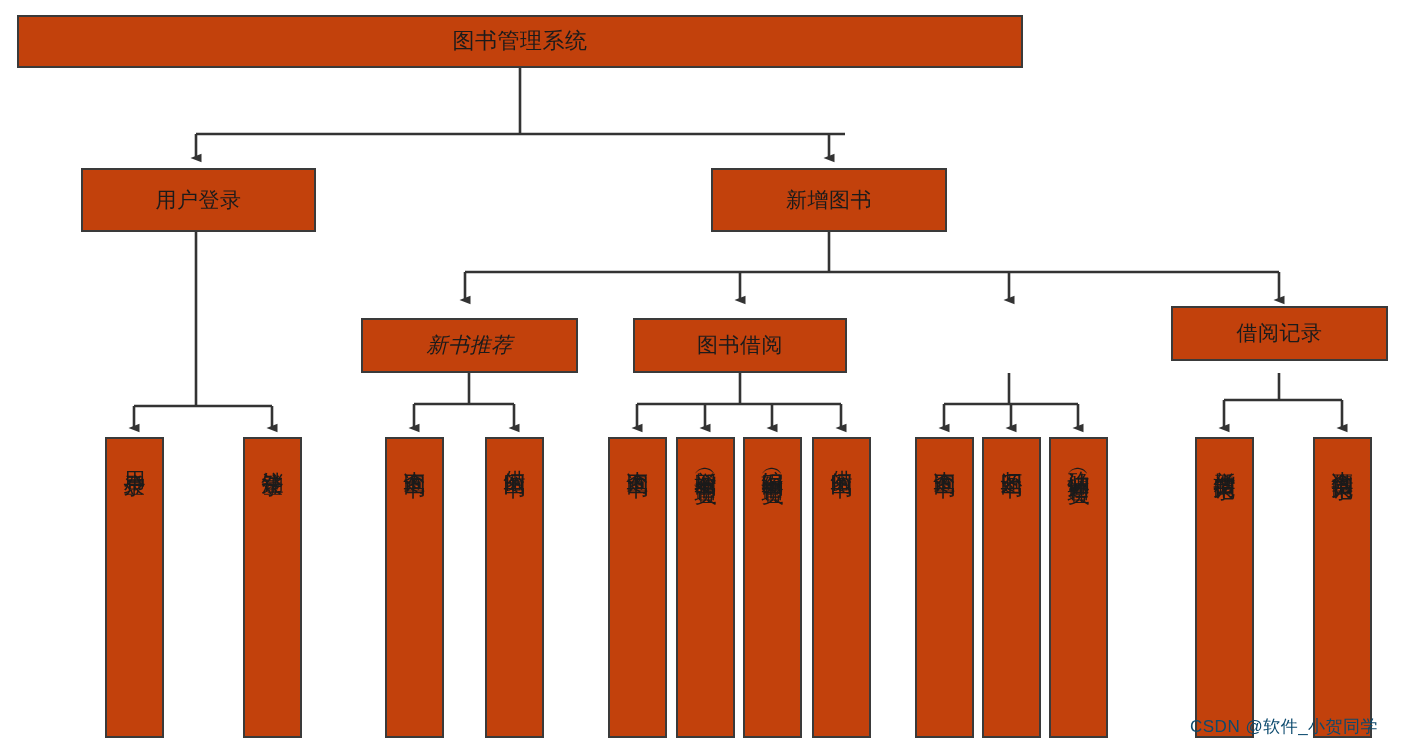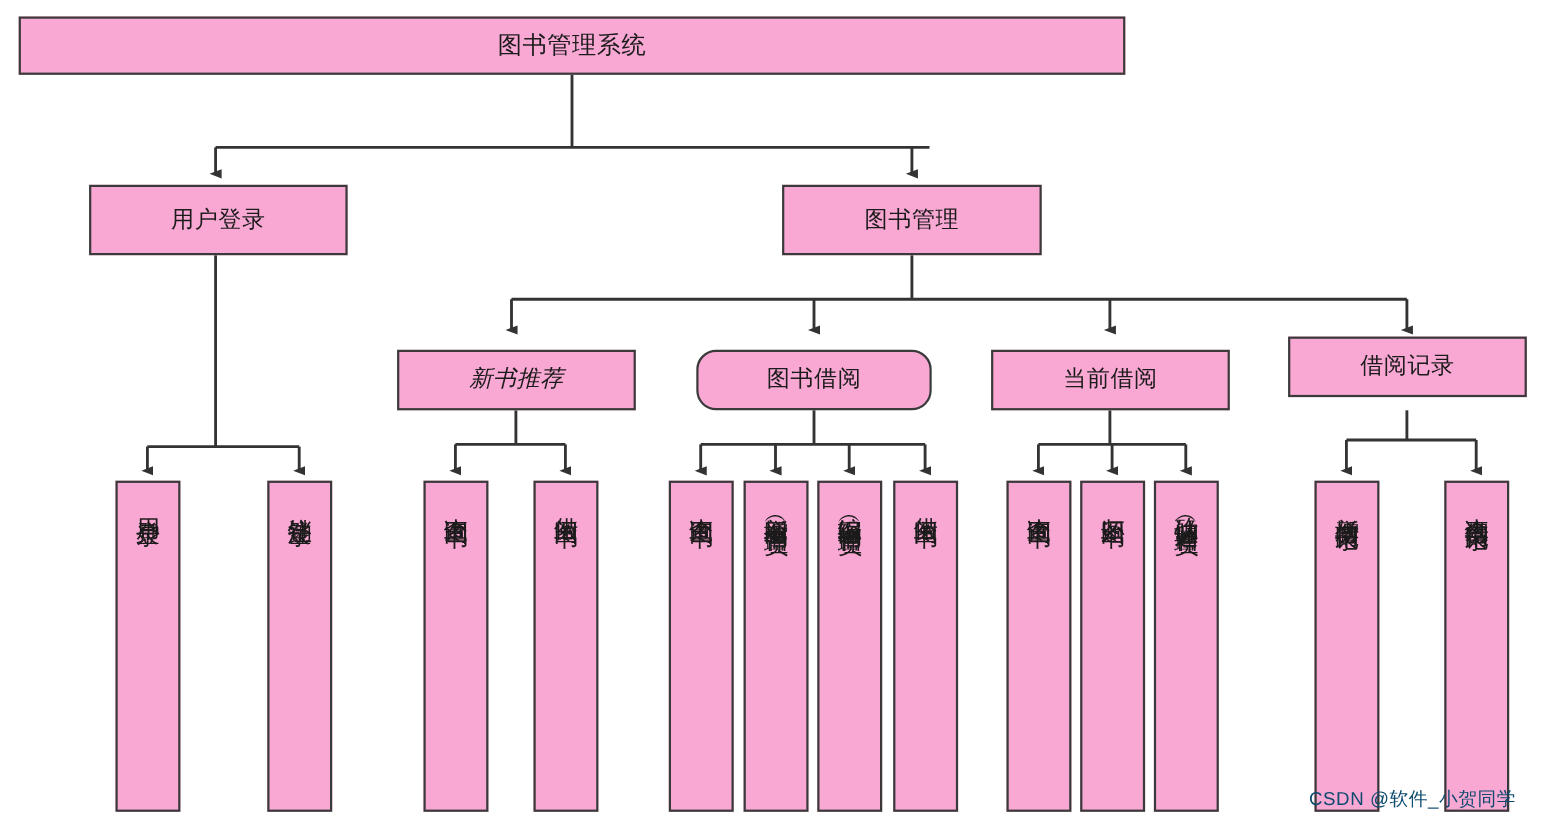--- a/index.html
+++ b/index.html
@@ -21,21 +21,21 @@
     position: absolute;
     left: 0;
     top: 0;
     width: 1405px;
     height: 747px;
     pointer-events: none;
   }
   .node {
     position: absolute;
     box-sizing: border-box;
-    background: #f9a8d4;
+    background: #c2410c;
     border: 2px solid #3a3a3a;
     display: flex;
     align-items: center;
     justify-content: center;
     color: #1b1b1b;
     text-align: center;
   }
   .node .label {
     display: block;
     line-height: 1.28;
@@ -122,31 +122,28 @@
   </svg>
 
   <div class="node horizontal root" style="left:17px; top:15px; width:1006px; height:53px;">
     <span class="label">图书管理系统</span>
   </div>
 
   <div class="node horizontal" style="left:81px; top:168px; width:235px; height:64px;">
     <span class="label">用户登录</span>
   </div>
   <div class="node horizontal" style="left:711px; top:168px; width:236px; height:64px;">
-    <span class="label">图书管理</span>
+    <span class="label">新增图书</span>
   </div>
 
   <div class="node horizontal" style="left:361px; top:318px; width:217px; height:55px;font-style:italic;">
     <span class="label">新书推荐</span>
   </div>
-  <div class="node horizontal" style="left:633px; top:318px; width:214px; height:55px;border-radius:18px;">
+  <div class="node horizontal" style="left:633px; top:318px; width:214px; height:55px;">
     <span class="label">图书借阅</span>
-  </div>
-  <div class="node horizontal" style="left:901px; top:318px; width:217px; height:55px;">
-    <span class="label">当前借阅</span>
   </div>
   <div class="node horizontal" style="left:1171px; top:306px; width:217px; height:55px;">
     <span class="label">借阅记录</span>
   </div>
 
   <div class="node vertical" style="left:105px; top:437px; width:59px; height:301px;">
     <span class="label">用户登录</span>
   </div>
   <div class="node vertical" style="left:243px; top:437px; width:59px; height:301px;">
     <span class="label">注销登录</span>

